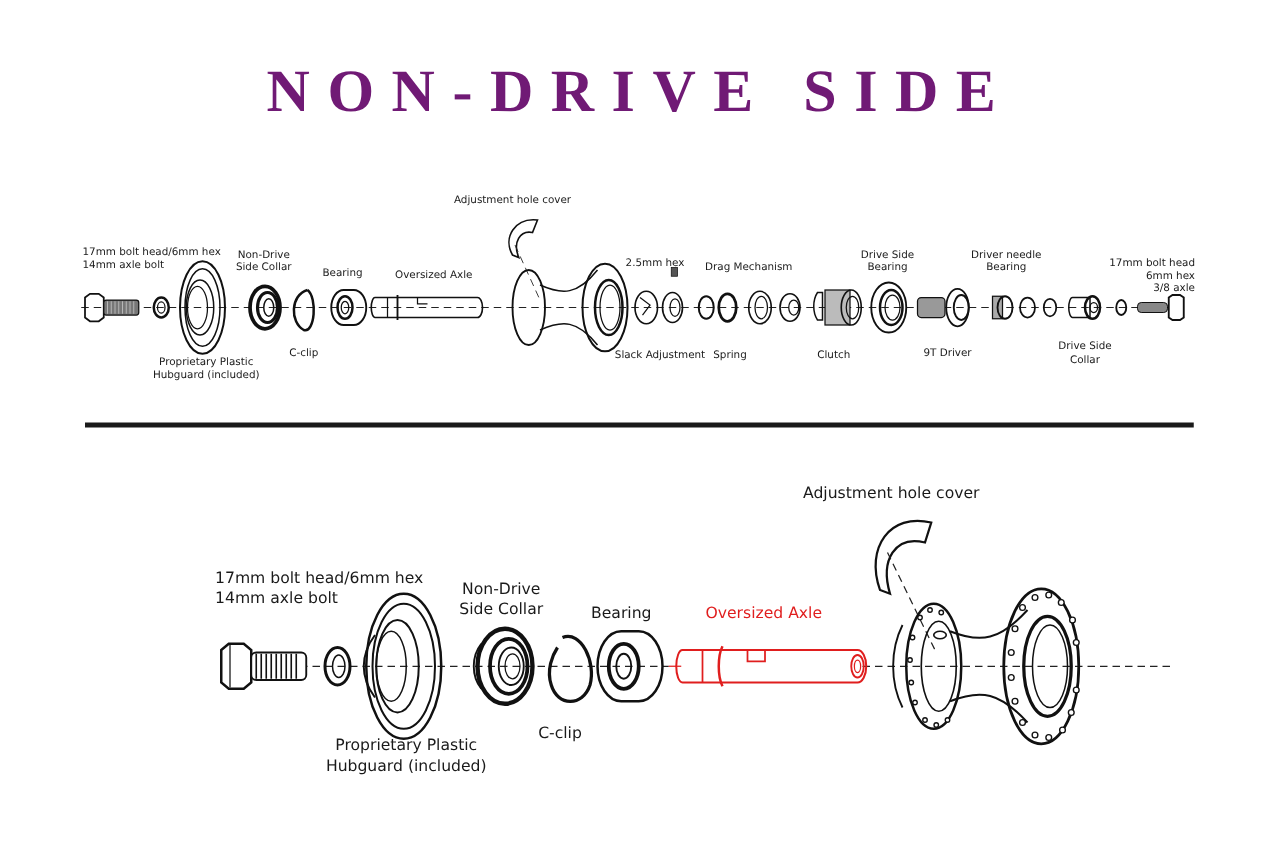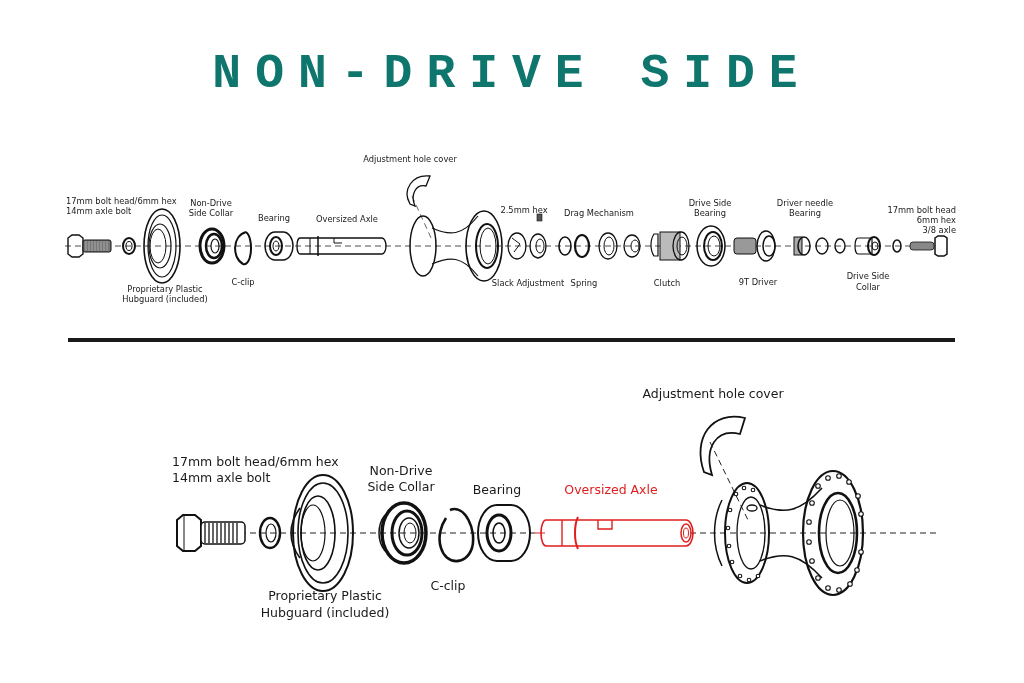--- a/index.html
+++ b/index.html
@@ -1,17 +1,17 @@
 <!DOCTYPE html>
 <html><head>
 <meta charset="utf-8">
 <style>
   html,body{margin:0;padding:0;background:#ffffff;}
   body{width:1024px;height:683px;overflow:hidden;position:relative;font-family:"DejaVu Sans",sans-serif;}
-  .title{position:absolute;left:0;top:46px;width:1024px;text-align:center;font-family:Liberation Mono, monospace;font-weight:bold;font-size:48px;letter-spacing:14px;color:#0f766e;line-height:56px;}
+  .title{position:absolute;left:0;top:46px;width:1024px;text-align:center;font-family:Liberation Serif, serif;font-weight:bold;font-size:48px;letter-spacing:14px;color:#701a75;line-height:56px;}
   svg.diagram{position:absolute;left:0;top:0;}
   .lbl{font-family:"DejaVu Sans",sans-serif;fill:#1a1a1a;}
   .s{font-size:8.3px;}
   .b{font-size:12.5px;}
   .red{fill:#e01e1e;}
   .k{fill:none;stroke:#111;}
   .kr{fill:none;stroke:#e01e1e;}
   .axis{stroke:#222;stroke-dasharray:6 4;}
 </style>
 </head>

